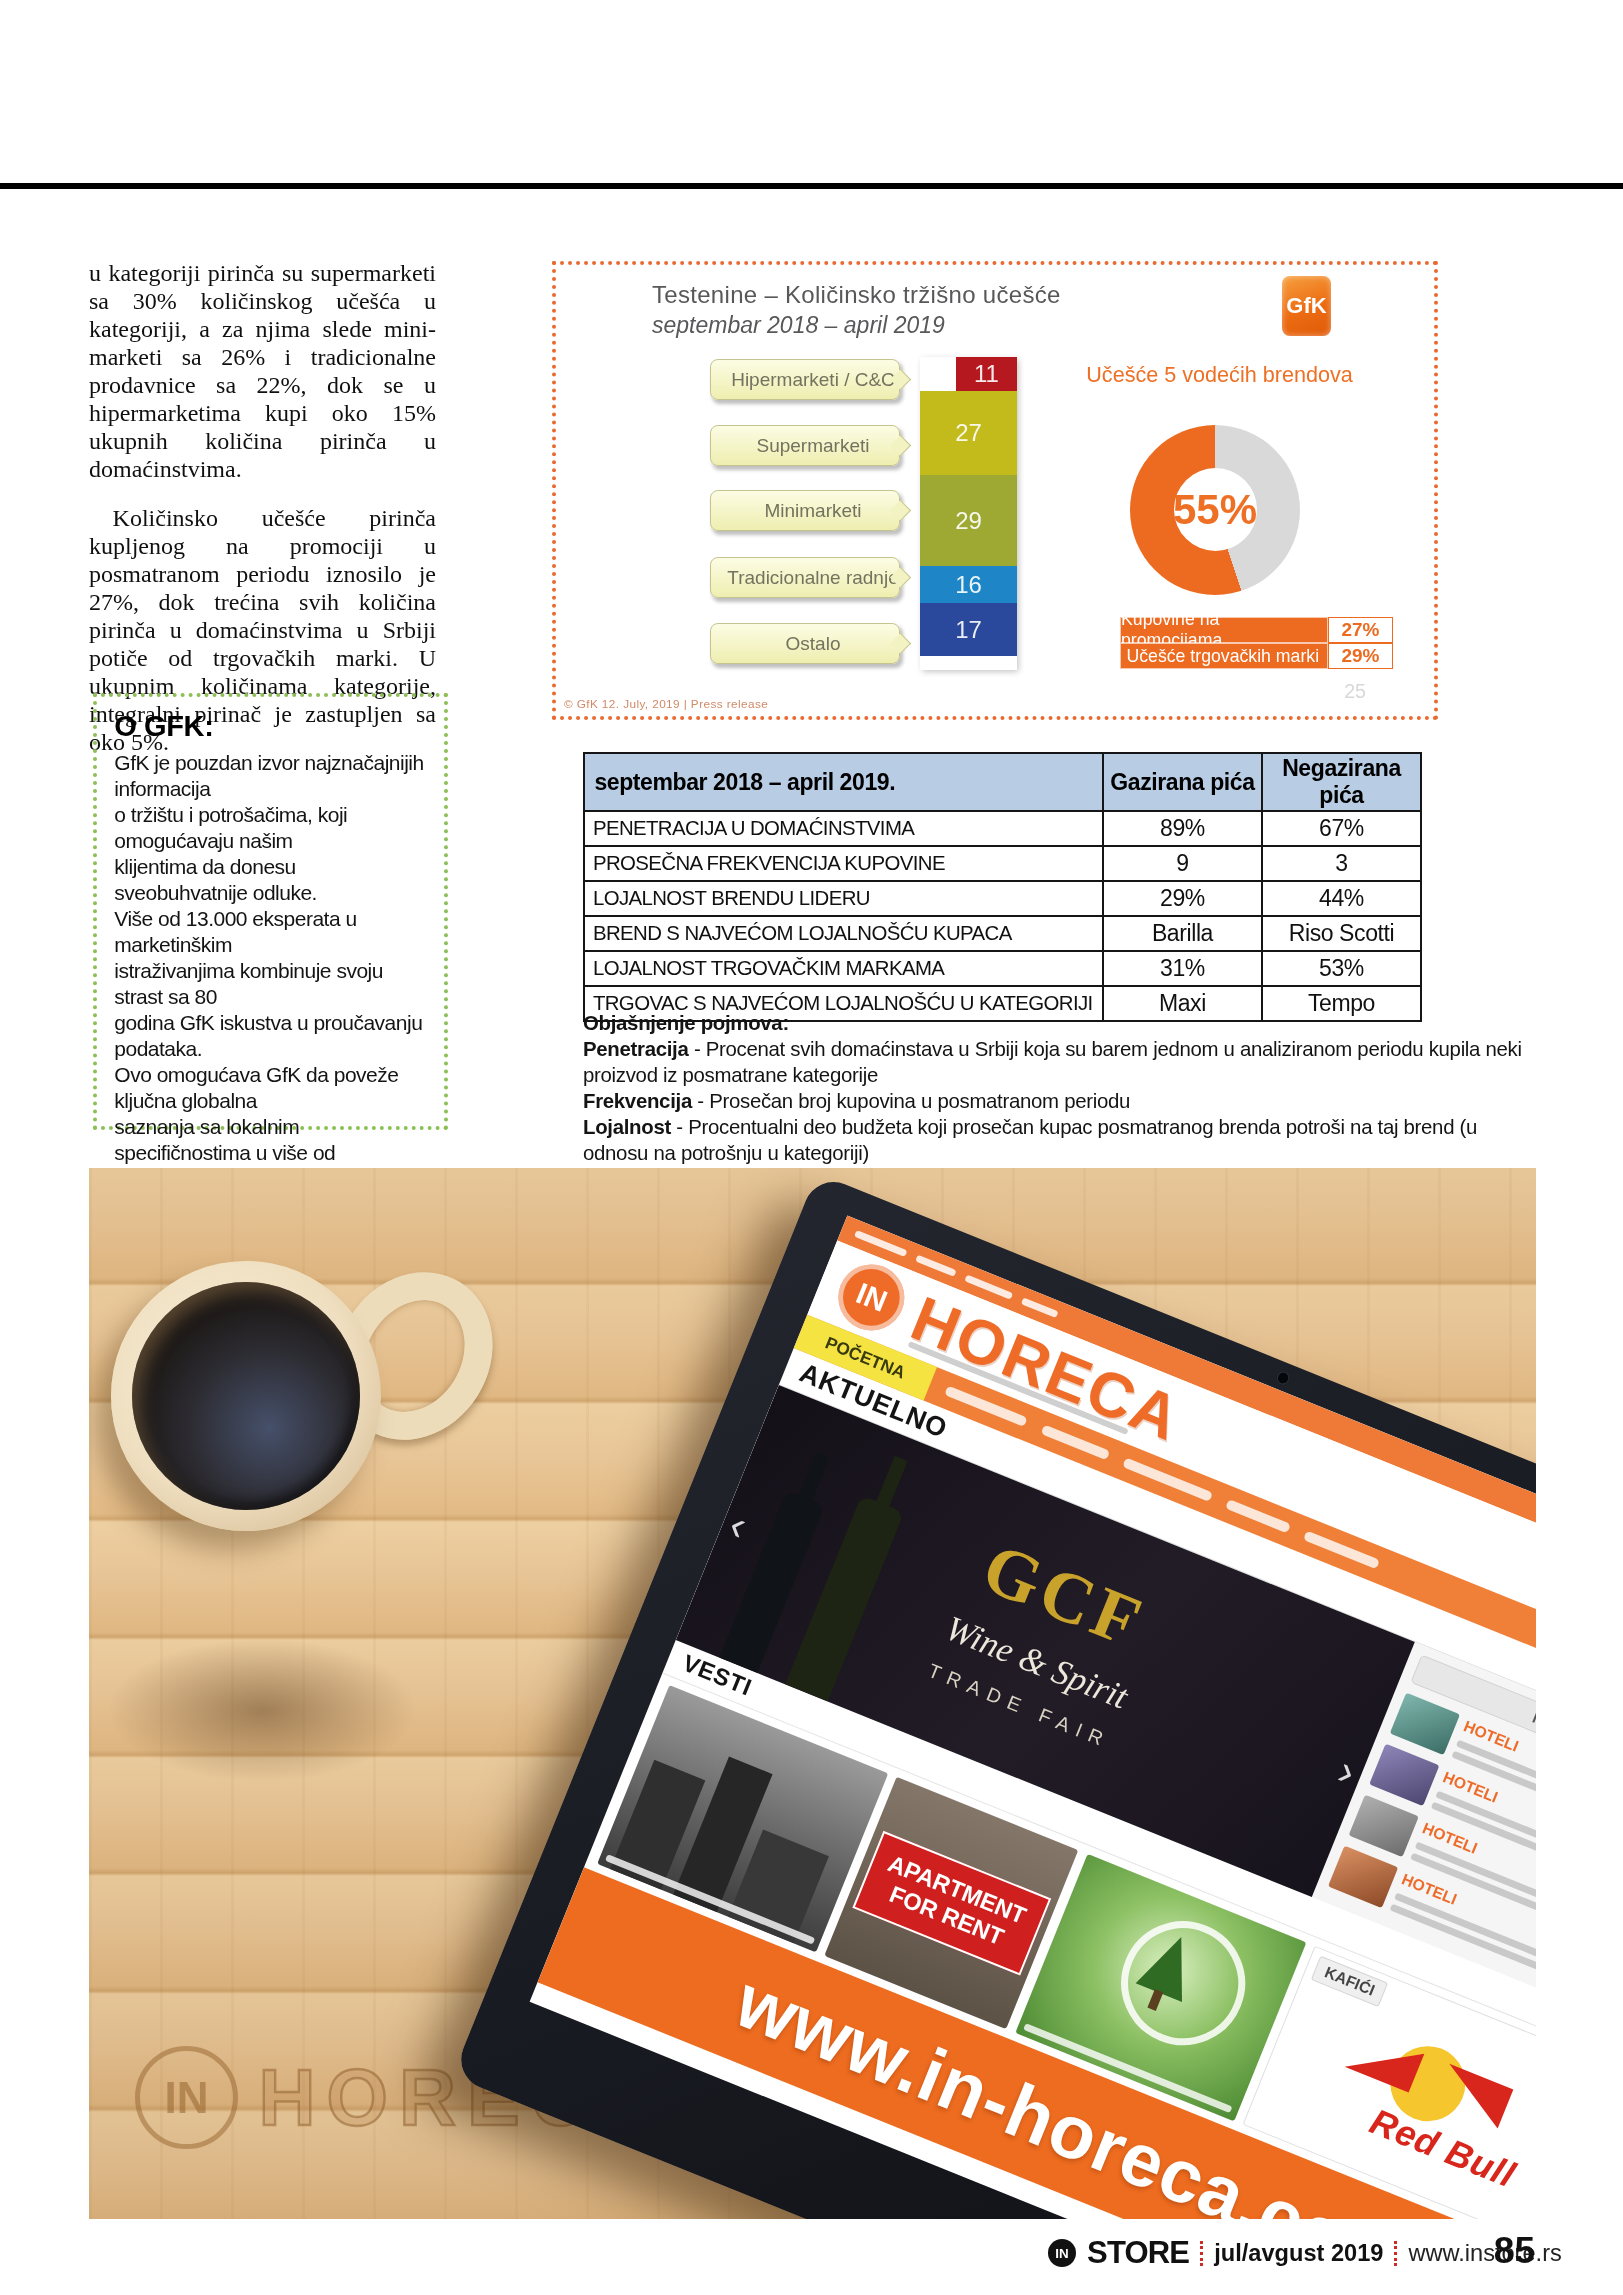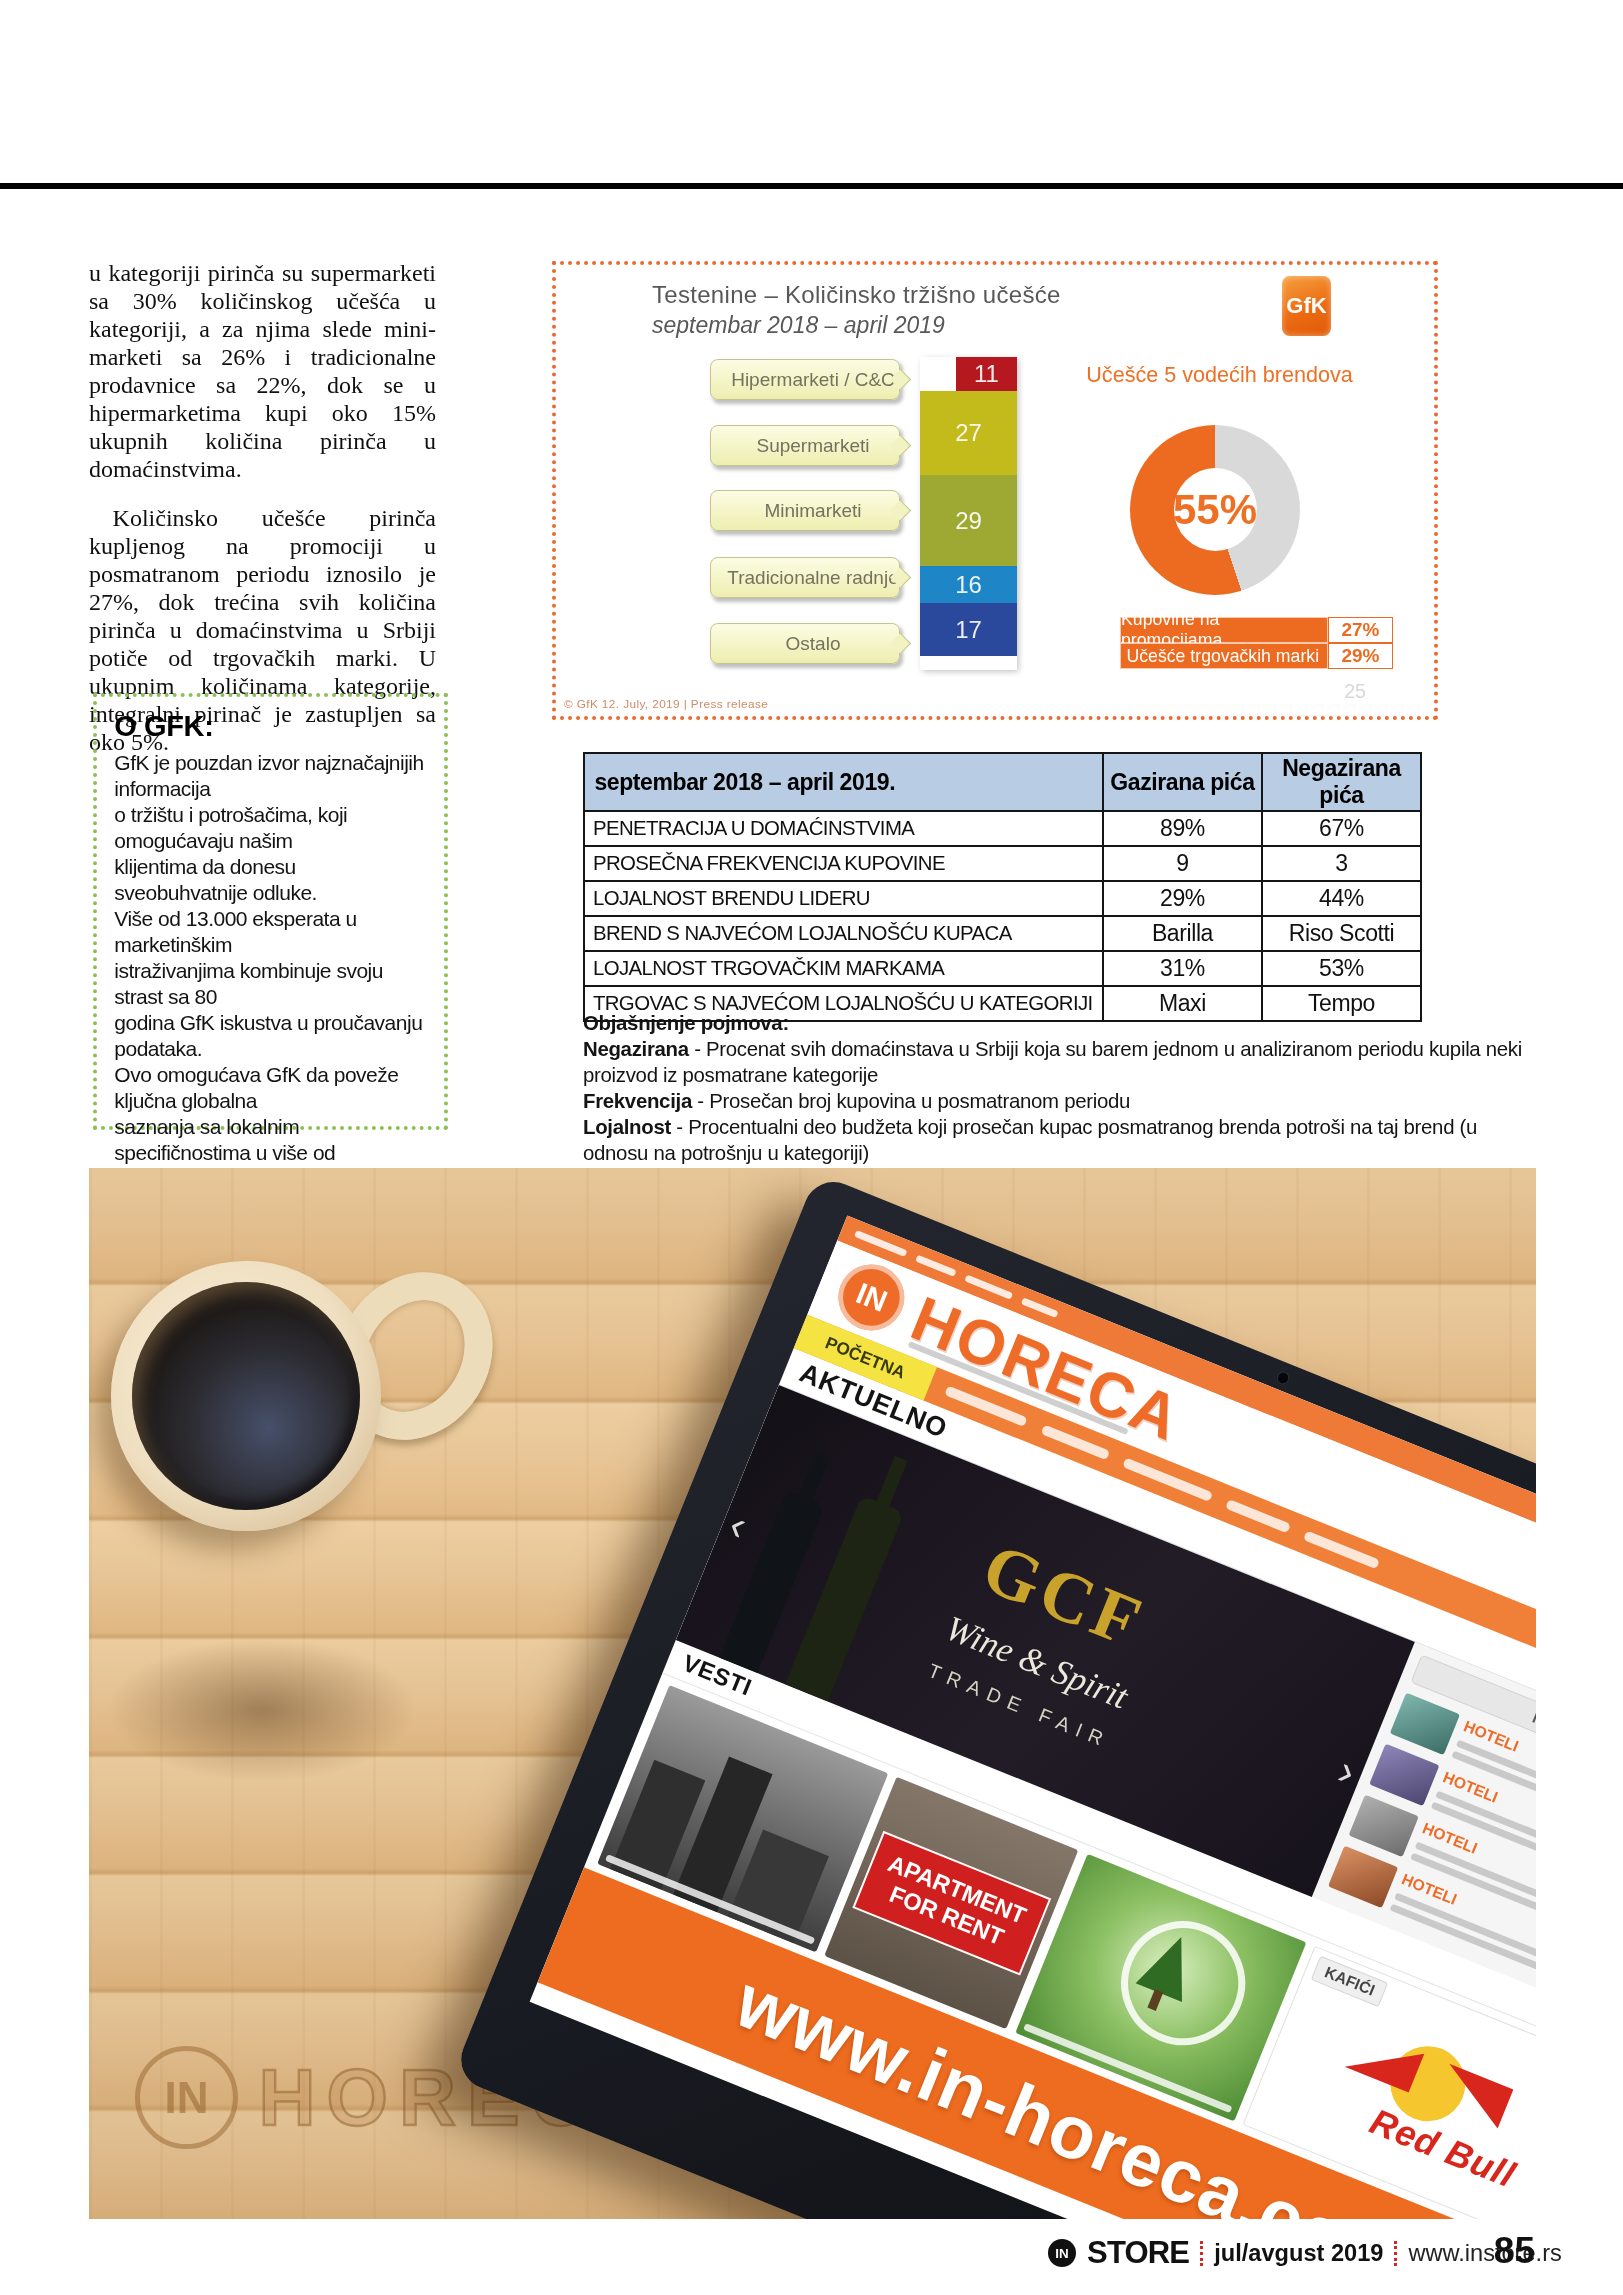--- a/index.html
+++ b/index.html
@@ -317,21 +317,21 @@
     <tr>
       <td class="rowlabel">TRGOVAC S NAJVEĆOM LOJALNOŠĆU U KATEGORIJI</td>
       <td class="val">Maxi</td>
       <td class="val">Tempo</td>
     </tr>
   </tbody>
     </table>
 
   <div class="glossary">
     <div class="gtitle">Objašnjenje pojmova:</div>
-    <div><b>Negazirana</b> <span>- Procenat svih domaćinstava u Srbiji koja su barem jednom u analiziranom periodu kupila neki proizvod iz posmatrane kategorije</span></div>
+    <div><b>Penetracija</b> <span>- Procenat svih domaćinstava u Srbiji koja su barem jednom u analiziranom periodu kupila neki proizvod iz posmatrane kategorije</span></div>
     <div><b>Frekvencija</b> <span>- Prosečan broj kupovina  u posmatranom periodu</span></div>
     <div><b>Lojalnost</b> <span>- Procentualni deo budžeta koji prosečan kupac posmatranog brenda potroši na taj brend (u odnosu na potrošnju u kategoriji)</span></div>
   </div>
 
   <div class="photo">
     <div class="plank-streaks"></div>
 
     <div class="cup-shadow"></div>
     <div class="cup-handle"></div>
     <div class="cup">

